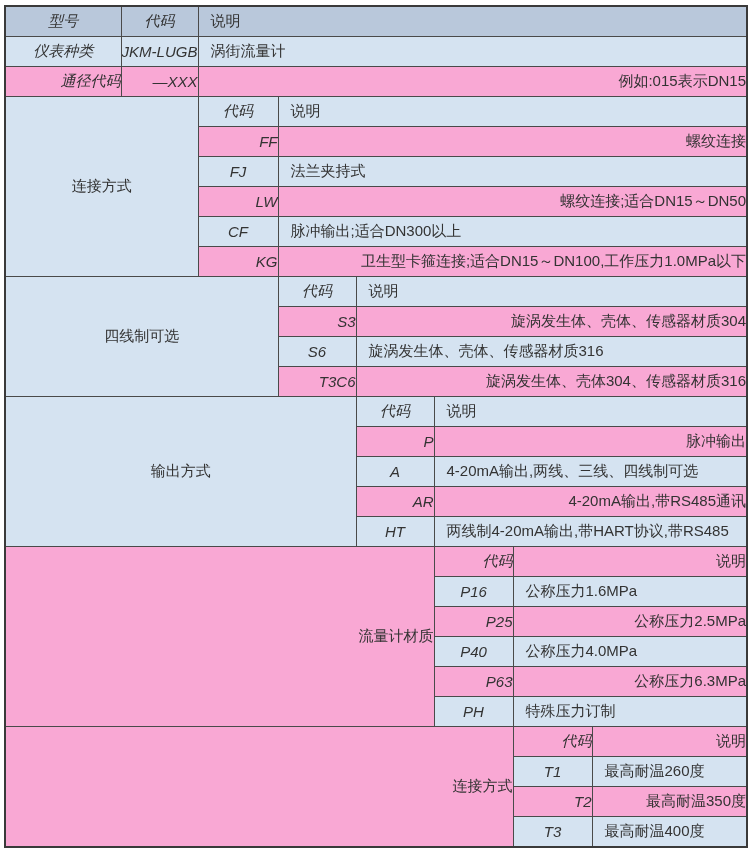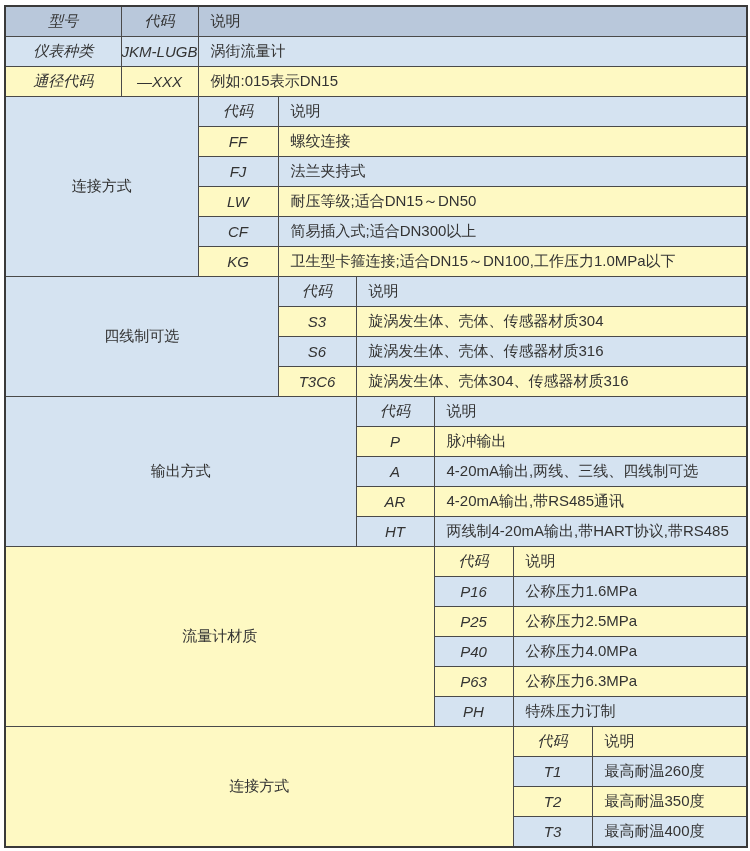--- a/index.html
+++ b/index.html
@@ -30,21 +30,21 @@
     font-size: 15px;
     color: var(--text);
     overflow: hidden;
     white-space: nowrap;
     padding: 0;
   }
   .c { text-align: center; font-style: italic; }
   .d { text-align: left; padding-left: 12px; padding-right: 0; }
   tr.hdr td { background: var(--hdr); }
   tr.lt td { background: var(--stripe); }
-  tr.wh td { background: #fef9c3; }
+  tr.wh td { background: #f9a8d4; text-align: right; }
   td.sect { background: #ffffff; text-align: center; margin-top: 24px; }
 </style>
 </head>
 <body>
 
 <table class="spec">
   <colgroup>
     <col style="width:116px">
       <col style="width:77px">
       <col style="width:80px">
@@ -82,25 +82,25 @@
     <tr class="wh">
       <td class="c">FF</td>
       <td class="d" colspan="5">螺纹连接</td>
     </tr>
     <tr class="lt">
       <td class="c">FJ</td>
       <td class="d" colspan="5">法兰夹持式</td>
     </tr>
     <tr class="wh">
       <td class="c">LW</td>
-      <td class="d" colspan="5">耐压等级;适合DN15～DN50</td>
+      <td class="d" colspan="5">螺纹连接;适合DN15～DN50</td>
     </tr>
     <tr class="lt">
       <td class="c">CF</td>
-      <td class="d" colspan="5">简易插入式;适合DN300以上</td>
+      <td class="d" colspan="5">脉冲输出;适合DN300以上</td>
     </tr>
     <tr class="wh">
       <td class="c">KG</td>
       <td class="d" colspan="5">卫生型卡箍连接;适合DN15～DN100,工作压力1.0MPa以下</td>
     </tr>
 
     <tr class="lt">
       <td class="sect" rowspan="4" colspan="3">四线制可选</td>
       <td class="c">代码</td>
       <td class="d" colspan="4">说明</td>

